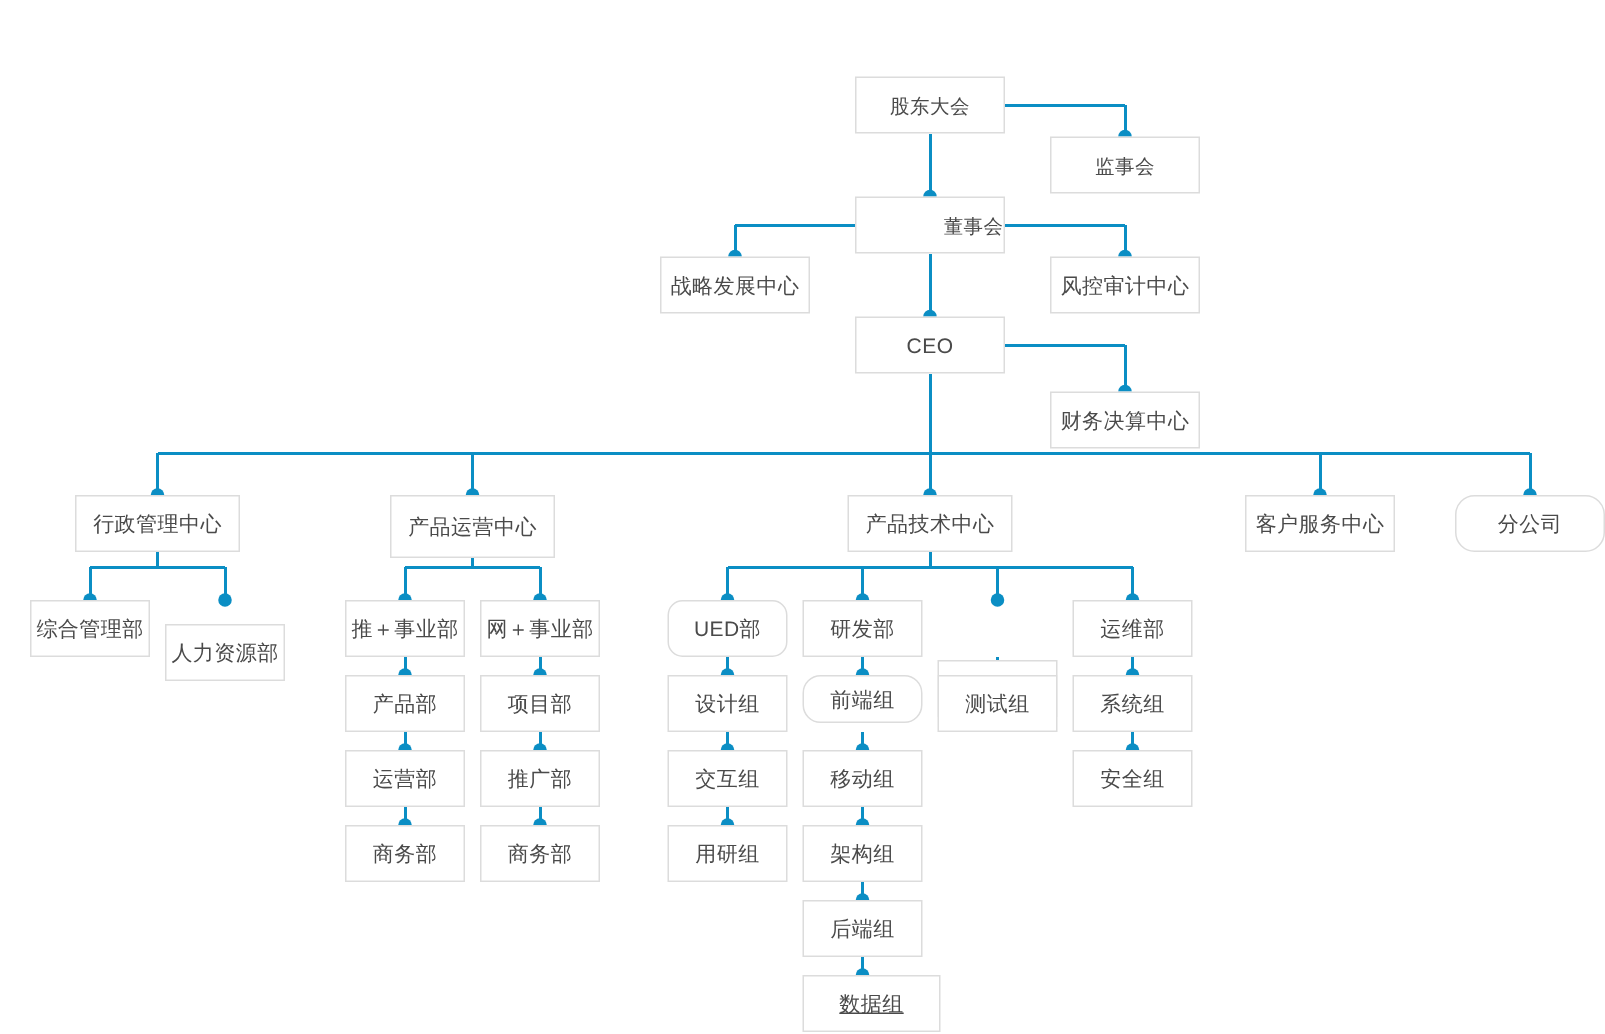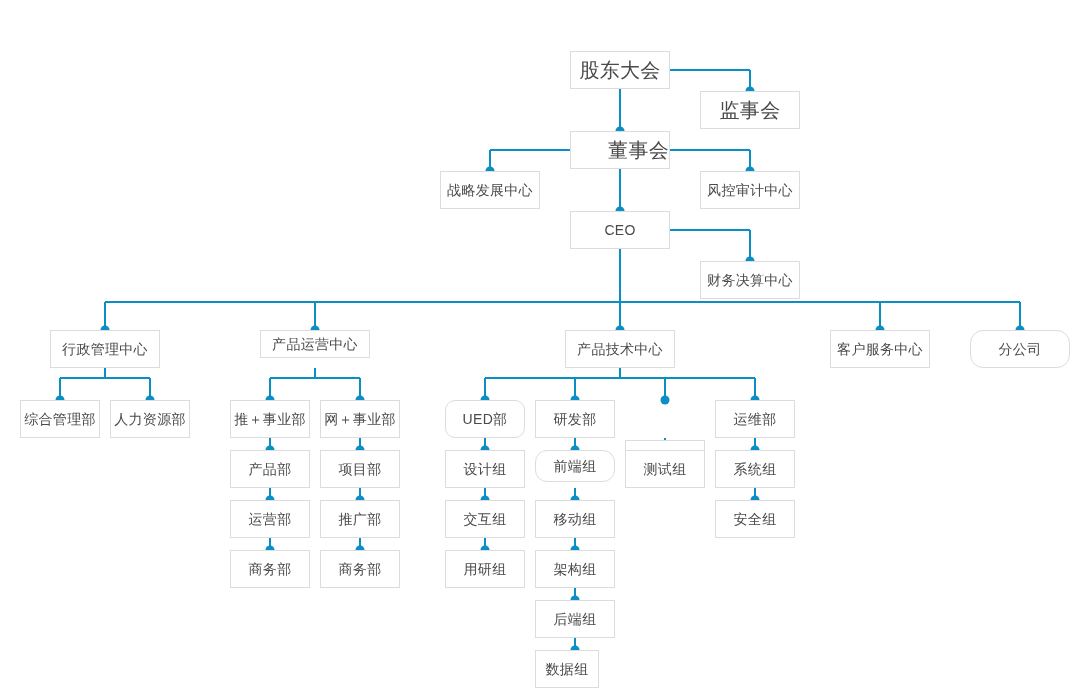--- a/index.html
+++ b/index.html
@@ -35,21 +35,21 @@
     justify-content: center;
     color: #4a4a4a;
     font-size: 14px;
     line-height: 1;
     letter-spacing: 0.3px;
     white-space: nowrap;
     z-index: 2;
   }
   .org-node.level-0,
   .org-node.level-1 {
-    font-size: 20px;
+    font-size: 13px;
   }
   .node-label {
     display: block;
   }
 </style>
 </head>
 <body>
 
 <div id="chart-canvas">
   <svg id="edge-layer" width="1070" height="689" viewBox="0 0 1070 689">
@@ -156,36 +156,36 @@
       </div>
       <div class="org-node level-2" style="left: 570px; top: 211px; width: 100px; height: 38px;">
         <span class="node-label">CEO</span>
       </div>
       <div class="org-node level-3" style="left: 700px; top: 261px; width: 100px; height: 38px;">
         <span class="node-label">财务决算中心</span>
       </div>
       <div class="org-node level-3" style="left: 50px; top: 330px; width: 110px; height: 38px;">
         <span class="node-label">行政管理中心</span>
       </div>
-      <div class="org-node level-3" style="left: 260px; top: 330px; width: 110px; height: 28px;">
+      <div class="org-node level-3" style="left: 260px; top: 330px; width: 110px; height: 42px;">
         <span class="node-label">产品运营中心</span>
       </div>
       <div class="org-node level-3" style="left: 565px; top: 330px; width: 110px; height: 38px;">
         <span class="node-label">产品技术中心</span>
       </div>
       <div class="org-node level-3" style="left: 830px; top: 330px; width: 100px; height: 38px;">
         <span class="node-label">客户服务中心</span>
       </div>
       <div class="org-node level-3" style="left: 970px; top: 330px; width: 100px; height: 38px; border-radius: 13px;">
         <span class="node-label">分公司</span>
       </div>
       <div class="org-node level-4" style="left: 20px; top: 400px; width: 80px; height: 38px;">
         <span class="node-label">综合管理部</span>
       </div>
-      <div class="org-node level-4" style="left: 110px; top: 400px; width: 80px; height: 38px;">
+      <div class="org-node level-4" style="left: 110px; top: 416px; width: 80px; height: 38px;">
         <span class="node-label">人力资源部</span>
       </div>
       <div class="org-node level-4" style="left: 230px; top: 400px; width: 80px; height: 38px;">
         <span class="node-label">推＋事业部</span>
       </div>
       <div class="org-node level-5" style="left: 230px; top: 450px; width: 80px; height: 38px;">
         <span class="node-label">产品部</span>
       </div>
       <div class="org-node level-6" style="left: 230px; top: 500px; width: 80px; height: 38px;">
         <span class="node-label">运营部</span>
@@ -225,21 +225,21 @@
       </div>
       <div class="org-node level-6" style="left: 535px; top: 500px; width: 80px; height: 38px;">
         <span class="node-label">移动组</span>
       </div>
       <div class="org-node level-7" style="left: 535px; top: 550px; width: 80px; height: 38px;">
         <span class="node-label">架构组</span>
       </div>
       <div class="org-node level-8" style="left: 535px; top: 600px; width: 80px; height: 38px;">
         <span class="node-label">后端组</span>
       </div>
-      <div class="org-node level-9" style="left: 535px; top: 650px; width: 64px; height: 38px;">
+      <div class="org-node level-9" style="left: 535px; top: 650px; width: 92px; height: 38px; text-decoration: underline;">
         <span class="node-label">数据组</span>
       </div>
       <div class="org-node level-4" style="left: 625px; top: 400px; width: 80px; height: 38px; margin-top: 40px;">
         <span class="node-label">品控部</span>
       </div>
       <div class="org-node level-5" style="left: 625px; top: 450px; width: 80px; height: 38px;">
         <span class="node-label">测试组</span>
       </div>
       <div class="org-node level-4" style="left: 715px; top: 400px; width: 80px; height: 38px;">
         <span class="node-label">运维部</span>

